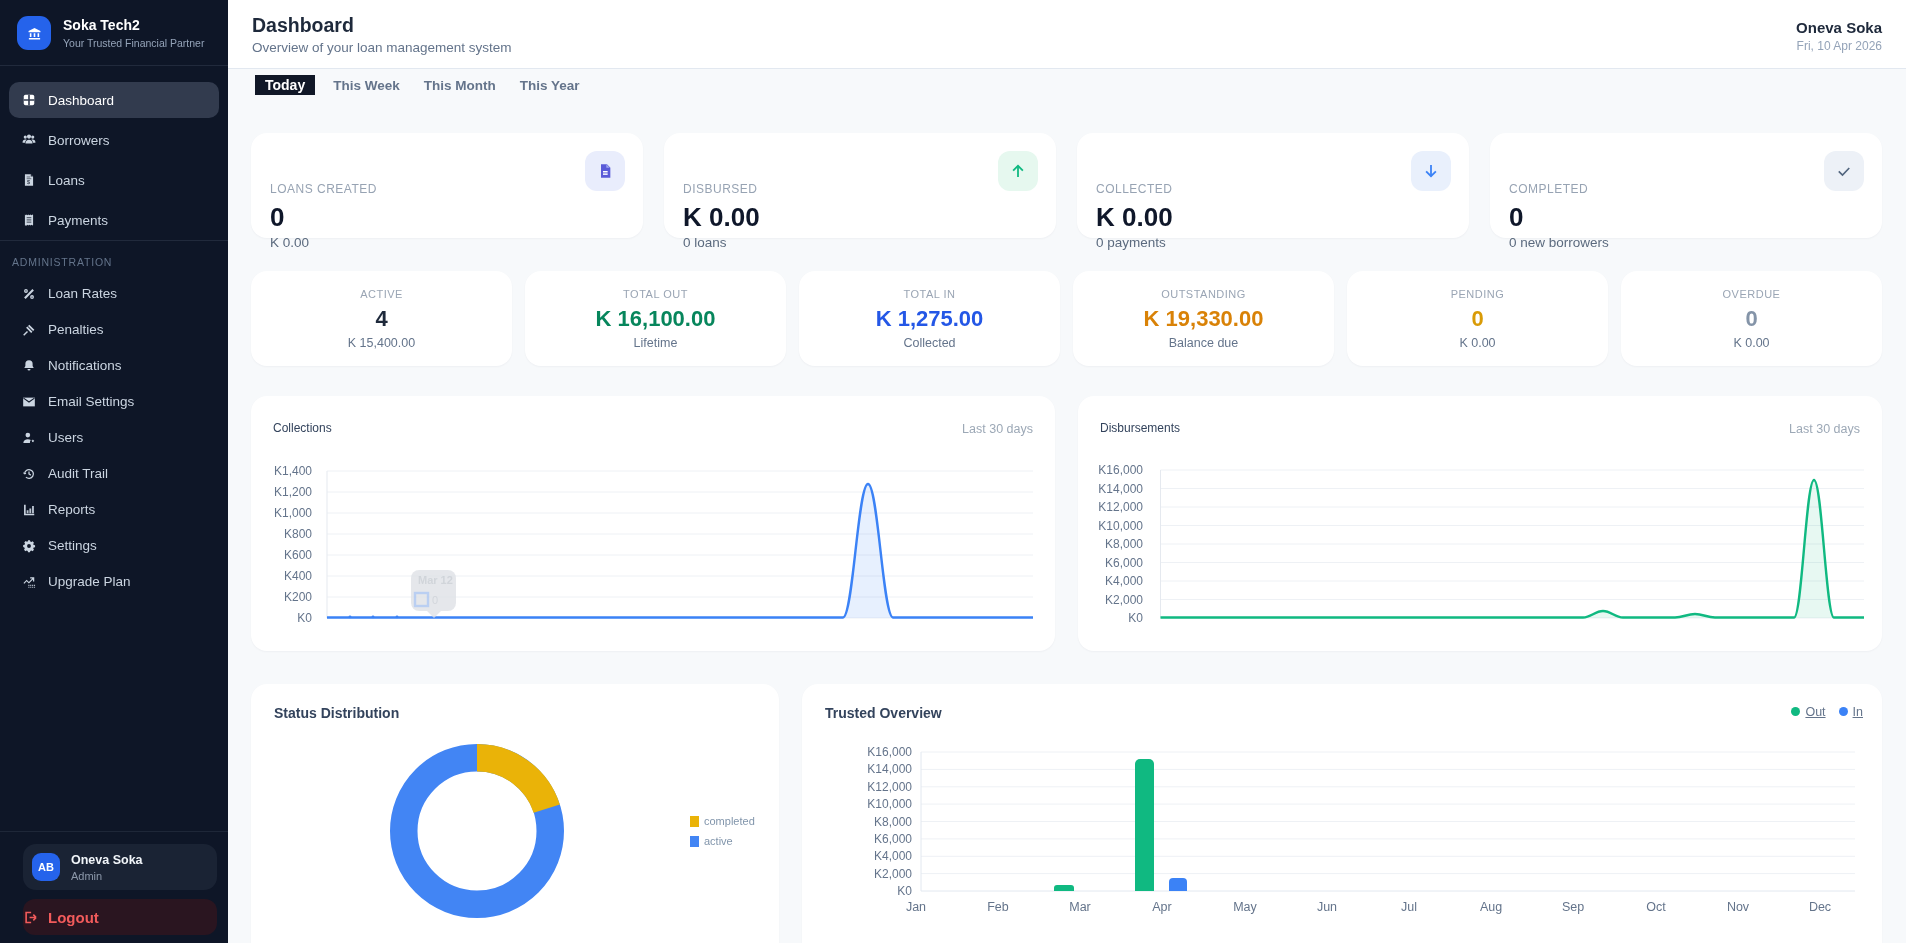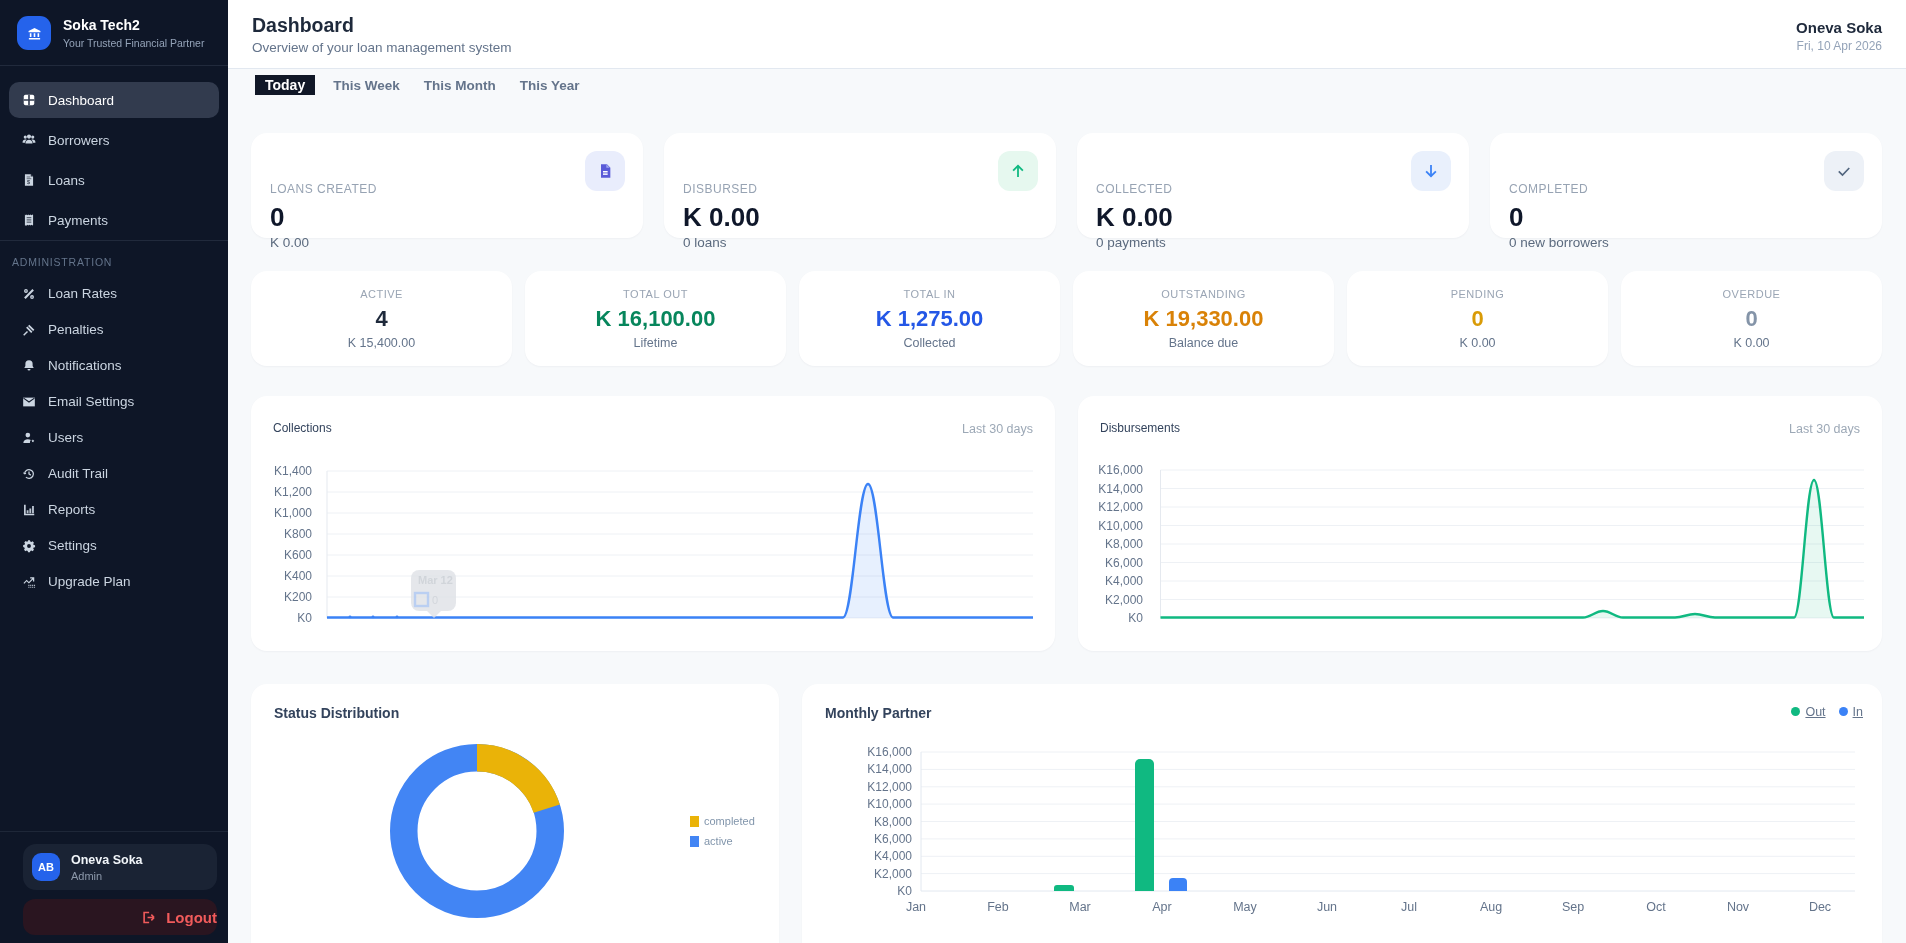--- a/index.html
+++ b/index.html
@@ -17,21 +17,21 @@
 .nav-item { display:flex; align-items:center; gap:12px; height:36px; padding:0 13px; border-radius:10px; color:#cbd5e1; font-size:13.5px; margin-bottom:4px; }
 .nav-item svg { width:14px; height:14px; flex:none; }
 .nav-item.active { background:#323b4e; color:#fff; }
 .admin-label { font-size:10.5px; letter-spacing:0.8px; color:#64748b; padding:15px 12px 10px 12px; }
 .nav2 .nav-item { height:32px; }
 .side-bottom { margin-top:auto; border-top:1px solid rgba(148,163,184,0.12); padding:12px 11px 8px 23px; }
 .user-card { background:#1a2334; border-radius:13px; display:flex; align-items:center; gap:11px; padding:0 9px; height:46px; }
 .avatar { width:28px; height:28px; border-radius:9px; background:#2563eb; color:#fff; font-size:11px; font-weight:bold; display:flex; align-items:center; justify-content:center; }
 .user-name { font-size:12.5px; font-weight:bold; color:#f1f5f9; }
 .user-role { font-size:11px; color:#8c98aa; margin-top:3px; }
-.logout { margin-top:9px; height:36px; border-radius:12px; background:#2a1520; color:#f15b5b; font-size:15px; font-weight:bold; display:flex; align-items:center; justify-content:flex-end; gap:10px; }
+.logout { margin-top:9px; height:36px; border-radius:12px; background:#2a1520; color:#f15b5b; font-size:15px; font-weight:bold; display:flex; align-items:center; justify-content:flex-start; gap:10px; }
 
 .main { flex:1; display:flex; flex-direction:column; height:943px; }
 .topbar { flex:none; background:#fff; border-bottom:1px solid #e2e8f0; height:69px; display:flex; align-items:center; justify-content:space-between; padding:0 24px; }
 .pg-title { font-size:19.5px; font-weight:bold; color:#1e293b; }
 .pg-sub { font-size:13.5px; color:#64748b; margin-top:3px; }
 .top-right { text-align:right; padding-top:4px; }
 .tr-name { font-size:15px; font-weight:bold; color:#1e293b; }
 .tr-date { font-size:12px; color:#94a3b8; margin-top:3px; }
 .content { padding:6px 24px 0 23px; }
 .tabs { display:flex; align-items:center; margin-bottom:38px; margin-left:4px; }
@@ -381,21 +381,21 @@
             <circle r="73.25" fill="none" stroke="#4285f4" stroke-width="27.5"></circle>
             <circle r="73.25" fill="none" stroke="#eab308" stroke-width="27.5" stroke-dasharray="92.05 368.2" transform="rotate(-90)"></circle>
           </g>
           <rect x="439" y="132" width="9" height="11" fill="#eab308"></rect>
           <text x="453" y="141" font-size="11" fill="#8195ab">completed</text>
           <rect x="439" y="152" width="9" height="11" fill="#4285f4"></rect>
           <text x="453" y="161" font-size="11" fill="#8195ab">active</text>
         </svg>
       </div>
       <div class="bcard mo">
-        <h3>Monthly Partner</h3>
+        <h3>Trusted Overview</h3>
         <div class="mo-legend">
           <span><span class="dot" style="background:#10b981;"></span>Out</span>
           <span><span class="dot" style="background:#3b82f6;"></span>In</span>
         </div>
         <svg width="1080" height="300" viewBox="0 0 1080 300">
           <g stroke="#eef1f5" stroke-width="1">
             <line x1="119" y1="68" x2="1053" y2="68"></line>
             <line x1="119" y1="85.4" x2="1053" y2="85.4"></line>
             <line x1="119" y1="102.8" x2="1053" y2="102.8"></line>
             <line x1="119" y1="120.1" x2="1053" y2="120.1"></line>

